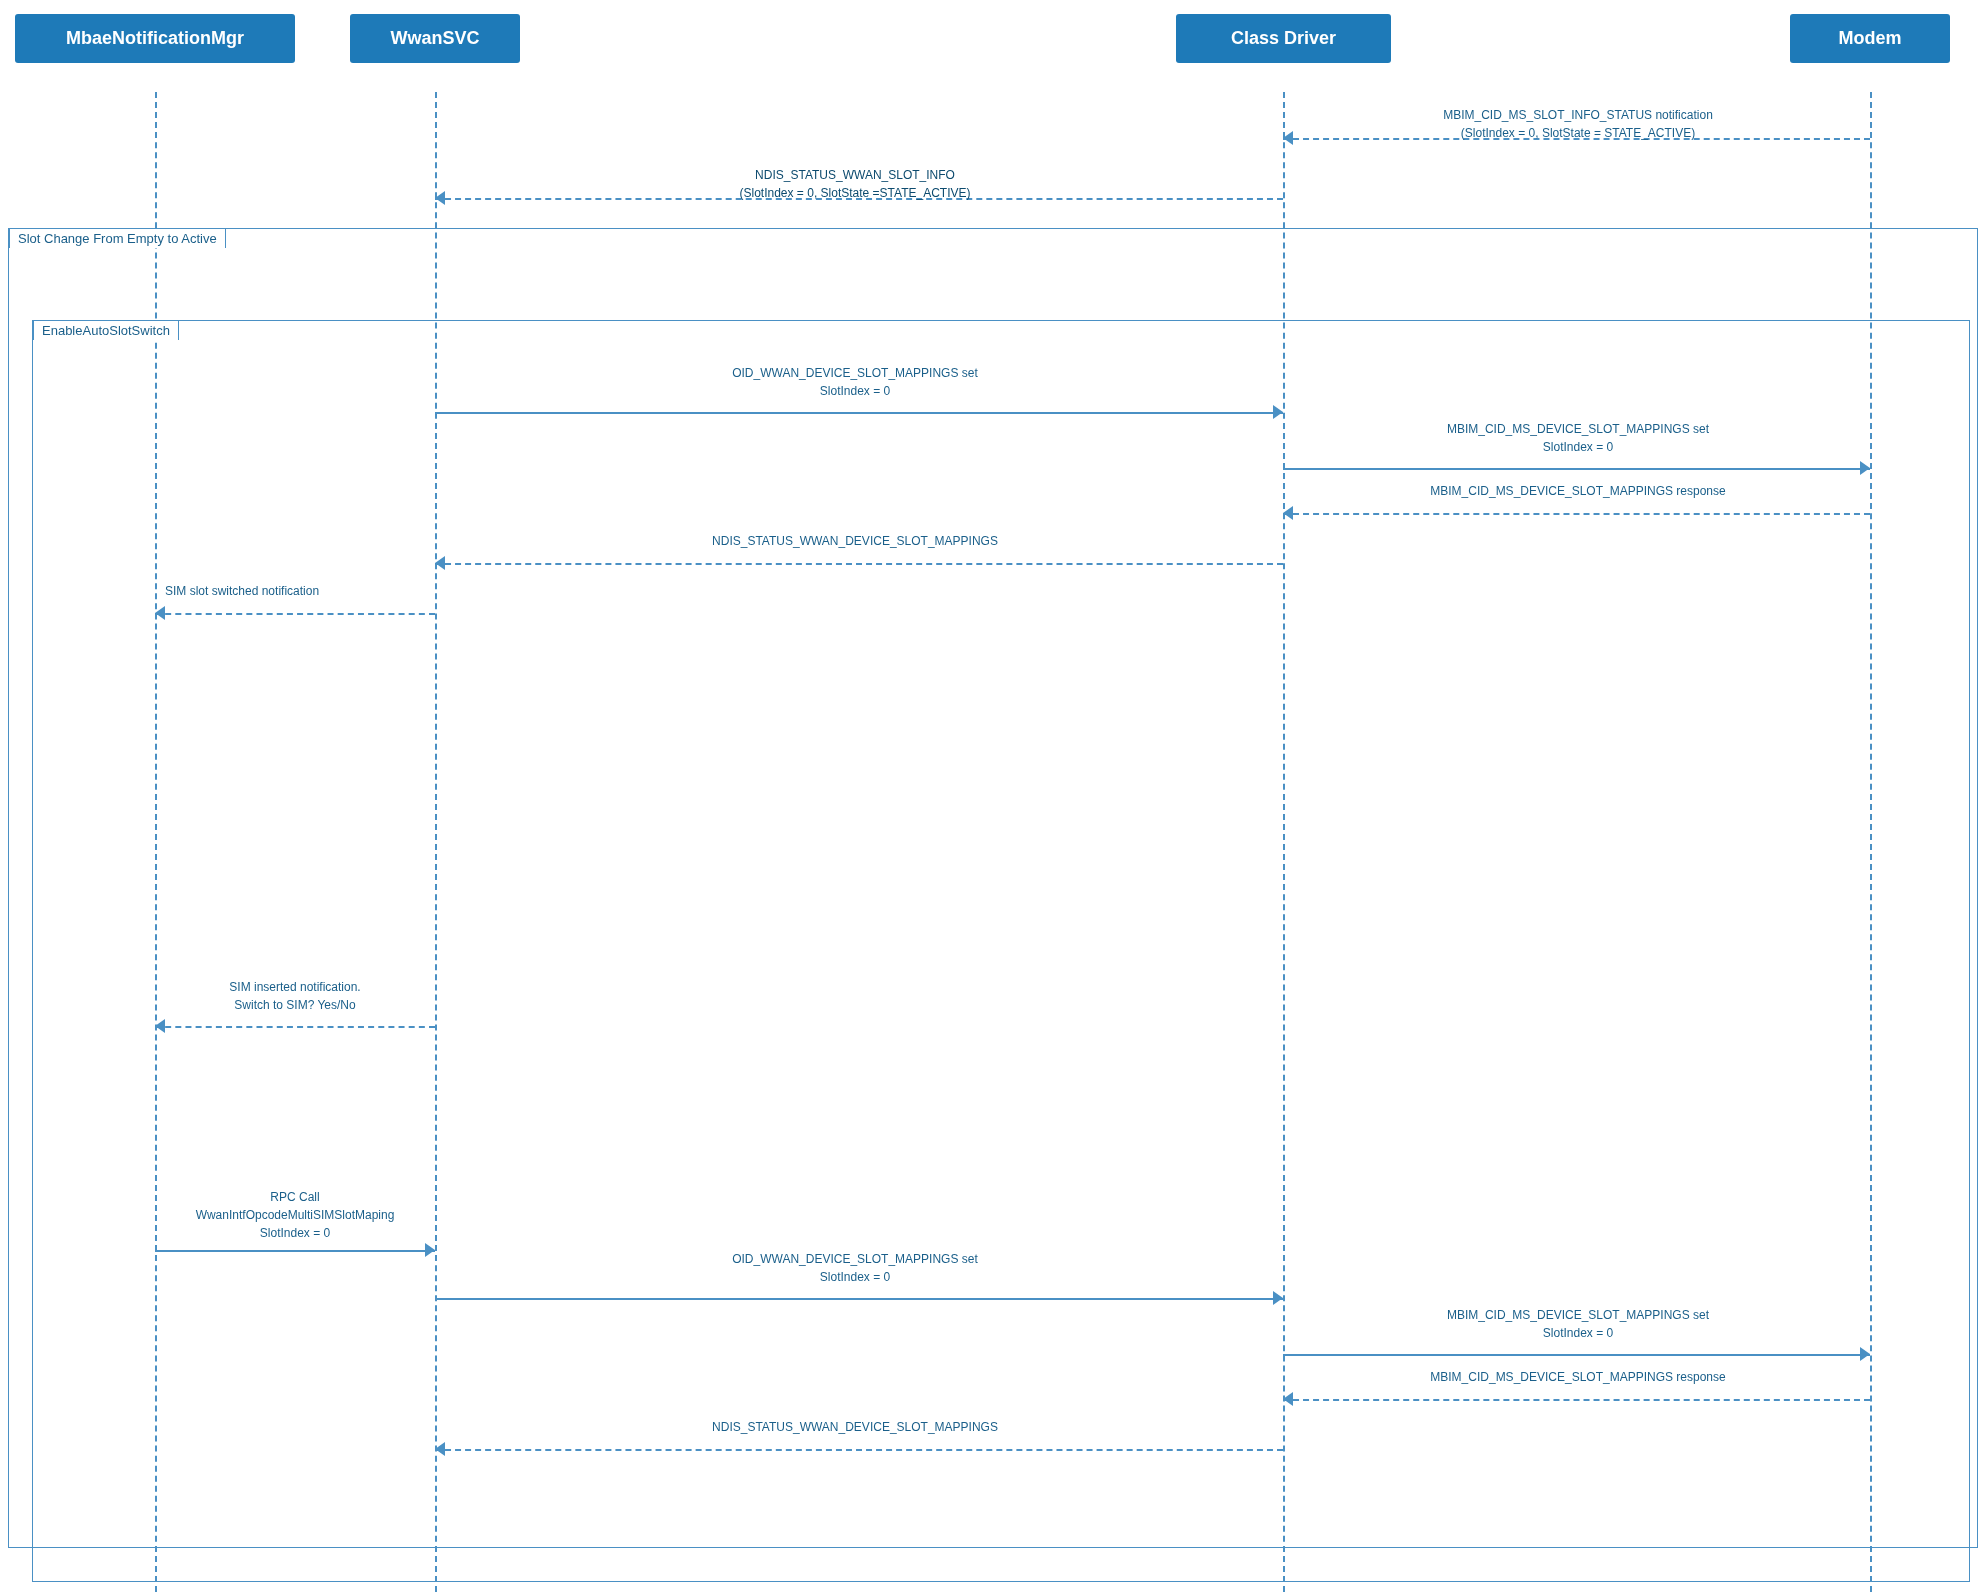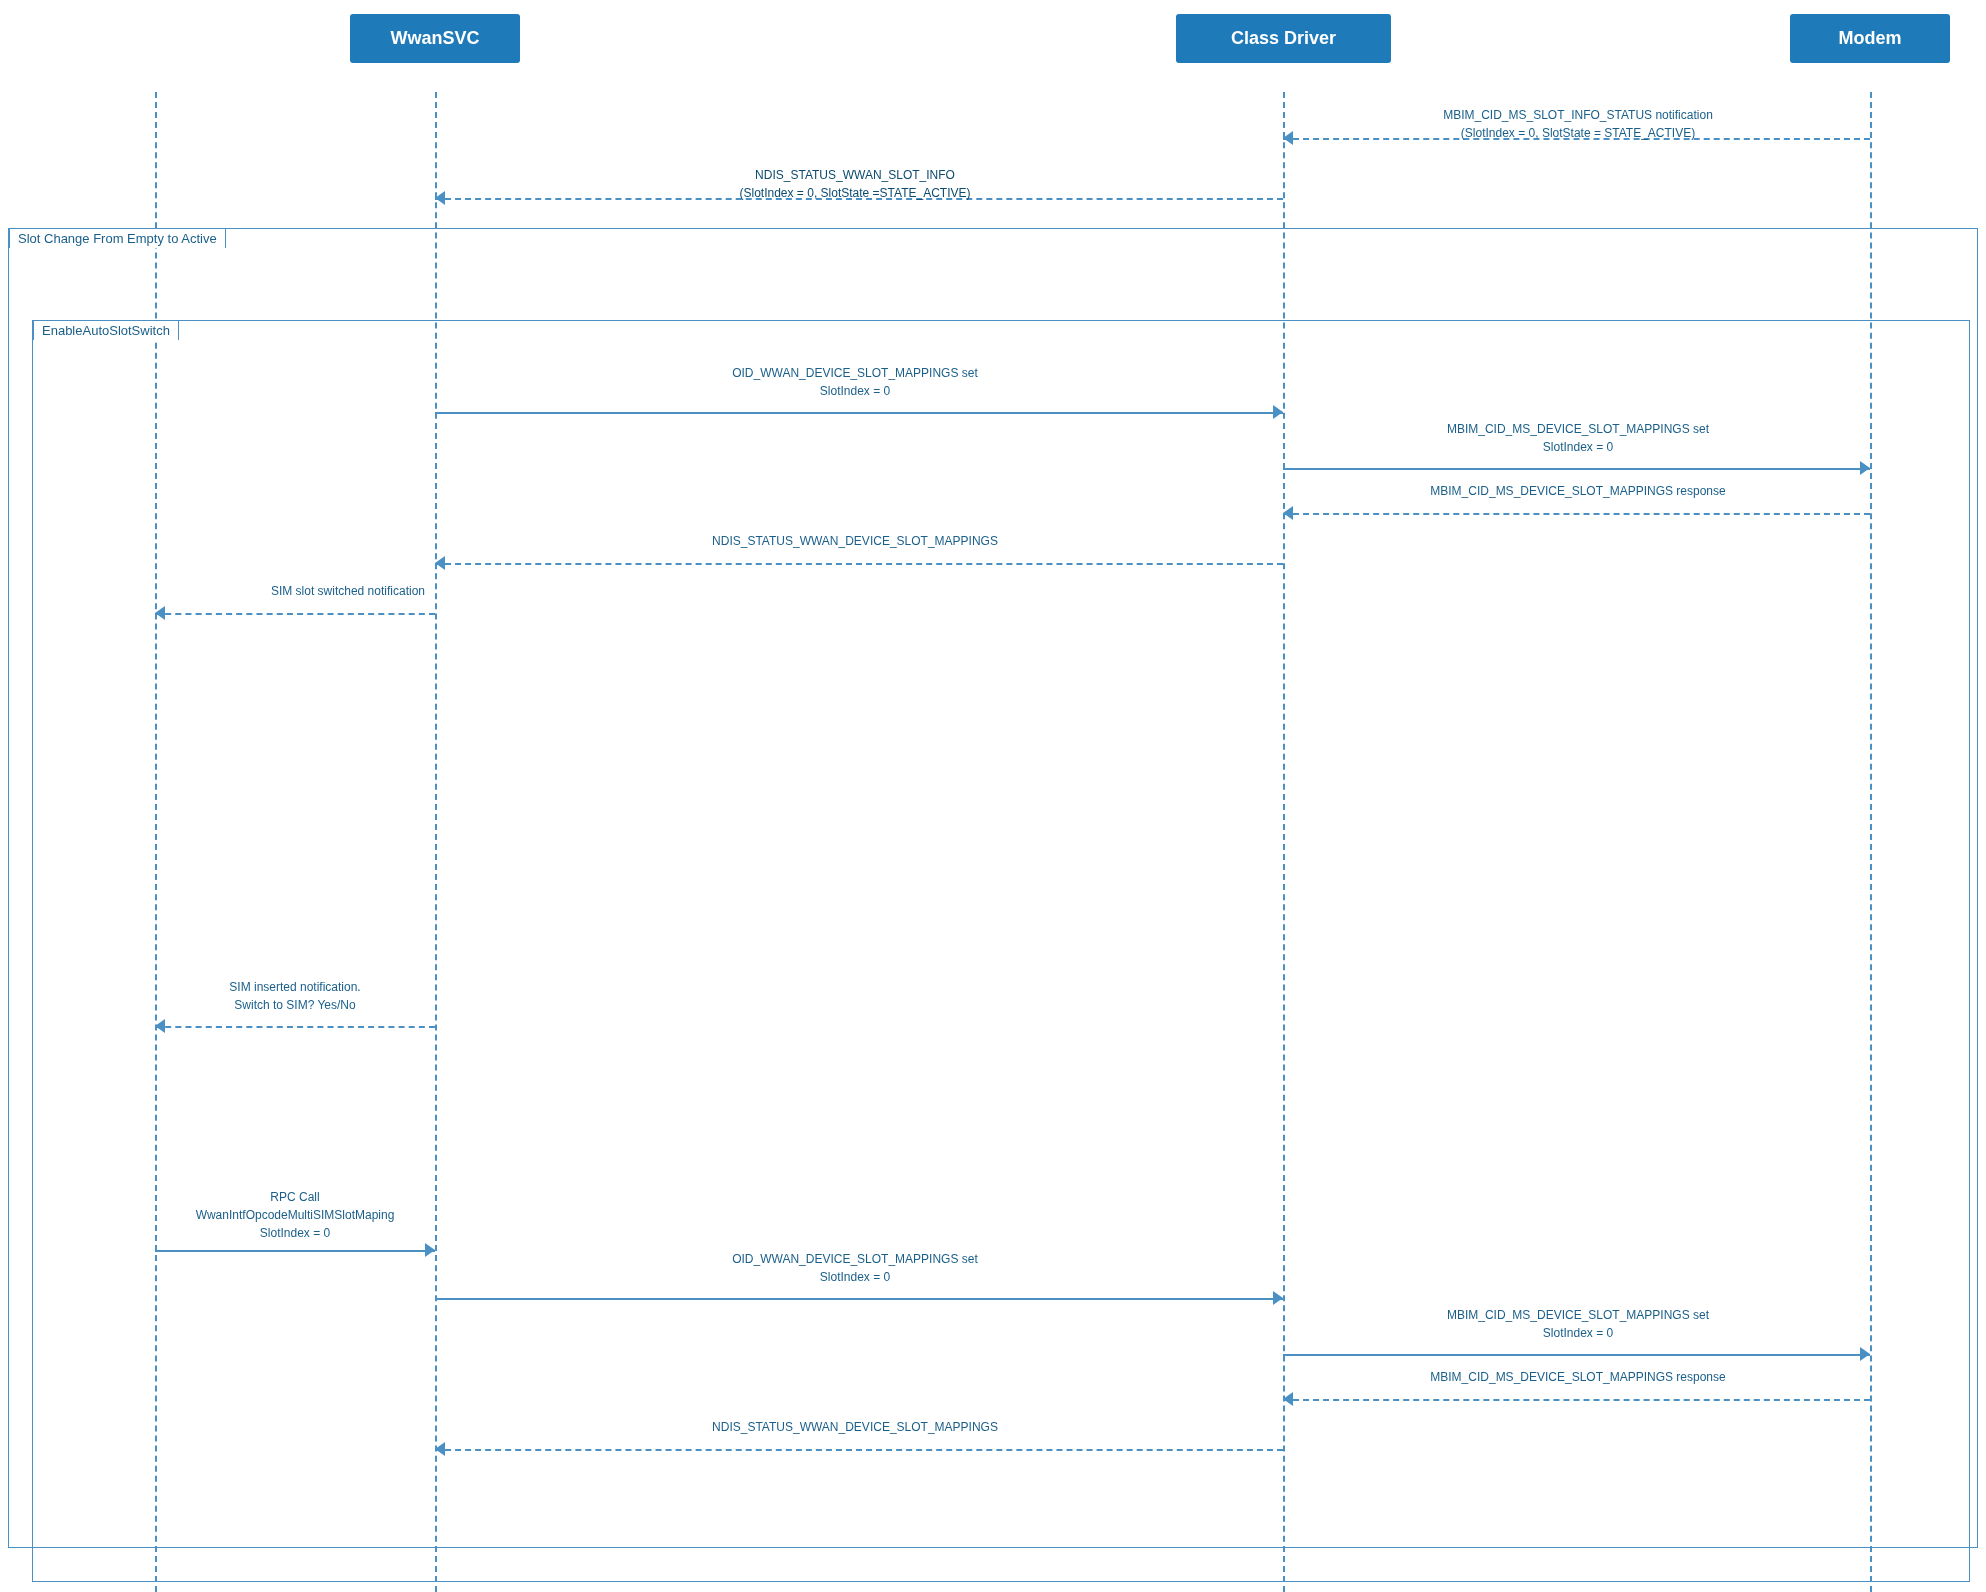--- a/index.html
+++ b/index.html
@@ -70,20 +70,23 @@
       color: #1a5f8a;
       line-height: 1.5;
       text-align: center;
     }
   </style>
 </head>
 <body>
 
 <div class="diagram-container">
 
+  <div class="lifeline-header" style="left:15px; width:280px;">
+    <span>MbaeNotificationMgr</span>
+  </div>
   <div class="lifeline-header" style="left:350px; width:170px;">
     <span>WwanSVC</span>
   </div>
   <div class="lifeline-header" style="left:1176px; width:215px;">
     <span>Class Driver</span>
   </div>
   <div class="lifeline-header" style="left:1790px; width:160px;">
     <span>Modem</span>
   </div>
 
@@ -147,21 +150,21 @@
     <div style="position:absolute; top:15px; left:0; right:0; height:2px; border-top:2px dashed #4a90c4;"></div>
     <div style="position:absolute; top:8px; left:0; border-right:10px solid #4a90c4; border-top:7px solid transparent; border-bottom:7px solid transparent;"></div>
     <div class="arrow-label" style="top:-14px; left:100px; width:640px; text-align:center; font-size:12px; color:#1a5f8a;">
       NDIS_STATUS_WWAN_DEVICE_SLOT_MAPPINGS
     </div>
   </div>
 
   <div style="position:absolute; top:598px; left:155px; width:280px; height:30px;">
     <div style="position:absolute; top:15px; left:0; right:0; height:2px; border-top:2px dashed #4a90c4;"></div>
     <div style="position:absolute; top:8px; left:0; border-right:10px solid #4a90c4; border-top:7px solid transparent; border-bottom:7px solid transparent;"></div>
-    <div class="arrow-label" style="top:-14px; left:10px; width:260px; text-align:right; font-size:12px; color:#1a5f8a;">
+    <div class="arrow-label" style="top:-14px; left:10px; width:260px; text-align:left; font-size:12px; color:#1a5f8a;">
       SIM slot switched notification
     </div>
   </div>
 
   <div style="position:absolute; top:1006px; left:155px; width:280px; height:40px;">
     <div style="position:absolute; top:20px; left:0; right:0; height:2px; border-top:2px dashed #4a90c4;"></div>
     <div style="position:absolute; top:13px; left:0; border-right:10px solid #4a90c4; border-top:7px solid transparent; border-bottom:7px solid transparent;"></div>
     <div class="arrow-label" style="top:-28px; left:5px; width:270px; text-align:center; font-size:12px; color:#1a5f8a; line-height:1.5;">
       SIM inserted notification.<br>Switch to SIM? Yes/No
     </div>

